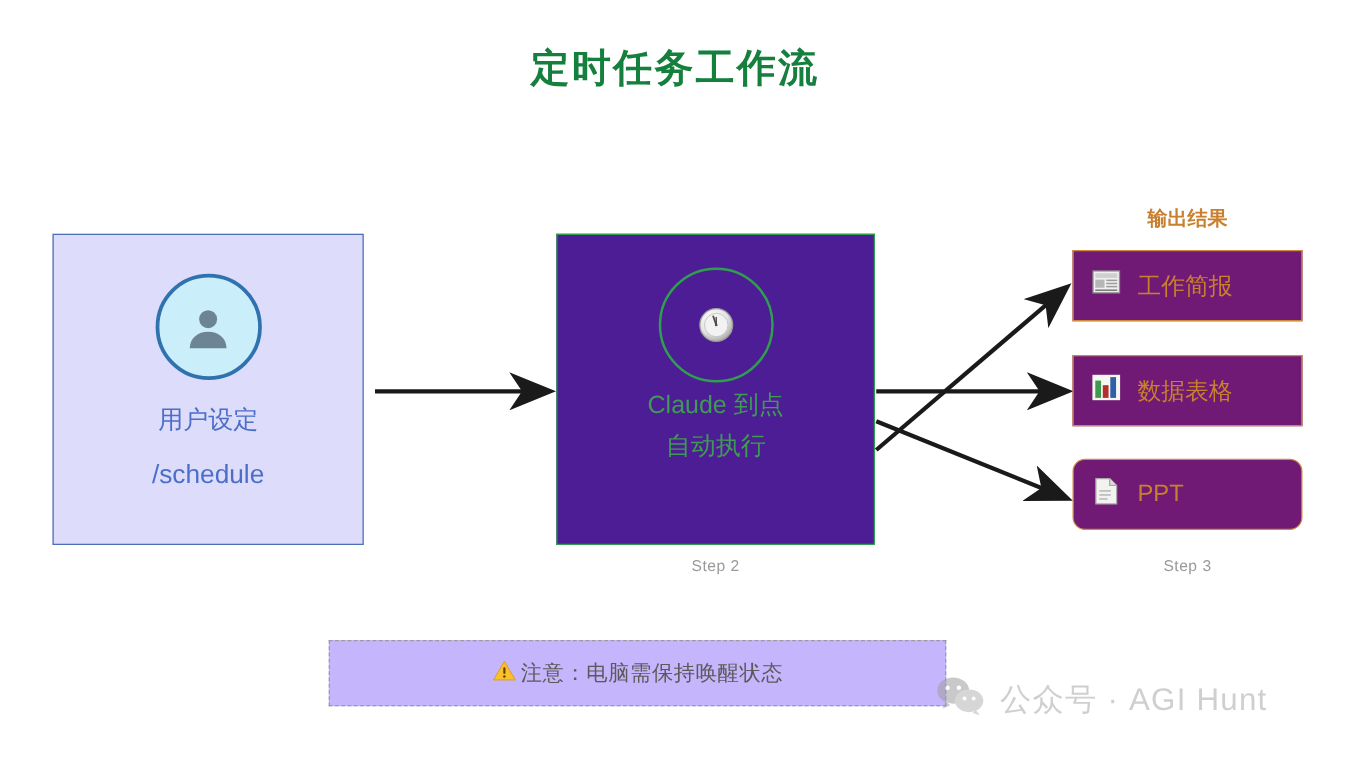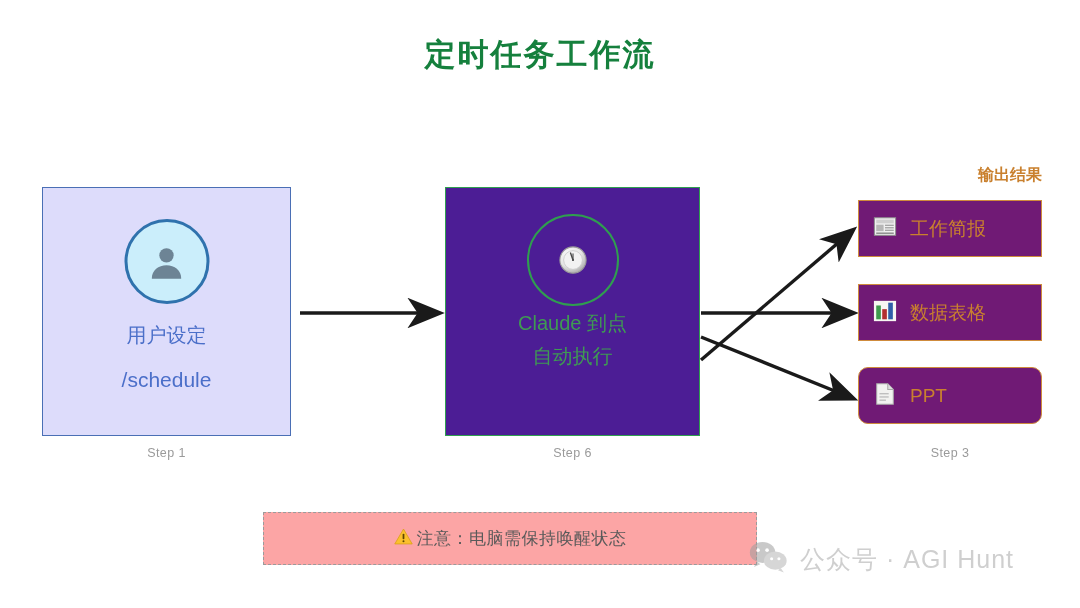--- a/index.html
+++ b/index.html
@@ -100,21 +100,21 @@
   #step2-label-sub {
     position: absolute; left: 0; top: 155px; width: 100%;
     text-align: center;
     font-size: 20px; color: #3f9a53;
   }
 
   
   #outputs-header {
     position: absolute;
     left: 858px; top: 165px; width: 184px;
-    text-align: right;
+    text-align: center;
     font-size: 16px; font-weight: 700;
     color: #c9802e;
   }
   .output-card {
     position: absolute;
     left: 858px;
     width: 184px; height: 57px;
     background: #701a75;
     border: 1.7px solid #cf8b3c;
     display: flex;
@@ -138,21 +138,21 @@
     width: 1080px; height: 608px;
     pointer-events: none;
   }
 
   
   #note-box {
     position: absolute;
     left: 263px; top: 512px;
     width: 494px; height: 53px;
     border: 1.6px dashed #9b9b9b;
-    background: #fca5a5;
+    background: #c4b5fd;
     display: flex;
     align-items: center;
     justify-content: center;
     gap: 4px;
   }
   #note-text {
     font-size: 17px;
     color: #5a5a5a;
     letter-spacing: 0.5px;
   }
@@ -192,21 +192,20 @@
   <div id="step1-box" class="step-box">
     <div class="avatar-circle">
       <svg width="42" height="42" viewBox="0 0 24 24" aria-hidden="true">
         <circle cx="12" cy="8.2" r="4.1" fill="#6d8495"></circle>
         <path d="M3.6 21.5c0-4.8 3.8-7.6 8.4-7.6s8.4 2.8 8.4 7.6z" fill="#6d8495"></path>
       </svg>
     </div>
     <div id="step1-label-main">用户设定</div>
     <div id="step1-label-sub">/schedule</div>
   </div>
-  <div id="step1-caption" class="step-caption">Step 1</div>
 
   <div id="step2-box" class="step-box">
     <div class="clock-circle">
       <svg width="30" height="30" viewBox="0 0 32 32" aria-hidden="true">
         <defs>
           <radialGradient id="clkgrad" cx="38%" cy="32%" r="72%">
             <stop offset="0%" stop-color="#ffffff"></stop>
             <stop offset="62%" stop-color="#e4e4e4"></stop>
             <stop offset="100%" stop-color="#a9a9a9"></stop>
           </radialGradient>
@@ -214,21 +213,21 @@
         <circle cx="16" cy="16" r="14" fill="url(#clkgrad)" stroke="#9a9a9a" stroke-width="1.1"></circle>
         <circle cx="16" cy="16" r="10" fill="#f2f2f2" stroke="#c4c4c4" stroke-width="0.8"></circle>
         <line x1="16" y1="16" x2="13.4" y2="8.6" stroke="#4a4a4a" stroke-width="1.5" stroke-linecap="round"></line>
         <line x1="16" y1="16" x2="16" y2="9.5" stroke="#4a4a4a" stroke-width="1.2" stroke-linecap="round"></line>
         <circle cx="16" cy="16" r="1.1" fill="#4a4a4a"></circle>
       </svg>
     </div>
     <div id="step2-label-main">Claude 到点</div>
     <div id="step2-label-sub">自动执行</div>
   </div>
-  <div id="step2-caption" class="step-caption">Step 6</div>
+  <div id="step2-caption" class="step-caption">Step 2</div>
 
   <div id="outputs-header">输出结果</div>
 
   <div id="output-0" class="output-card">
     <span>
       <svg width="24" height="24" viewBox="0 0 26 26" aria-hidden="true">
         <rect x="1.5" y="3" width="23" height="19" fill="#efefef" stroke="#8e8e8e" stroke-width="1.1"></rect>
         <rect x="3.5" y="5" width="19" height="4" fill="#cfcfcf"></rect>
         <rect x="3.5" y="10.5" width="8" height="7" fill="#b6b6b6"></rect>
         <rect x="13" y="10.5" width="9.5" height="1.3" fill="#9c9c9c"></rect>

